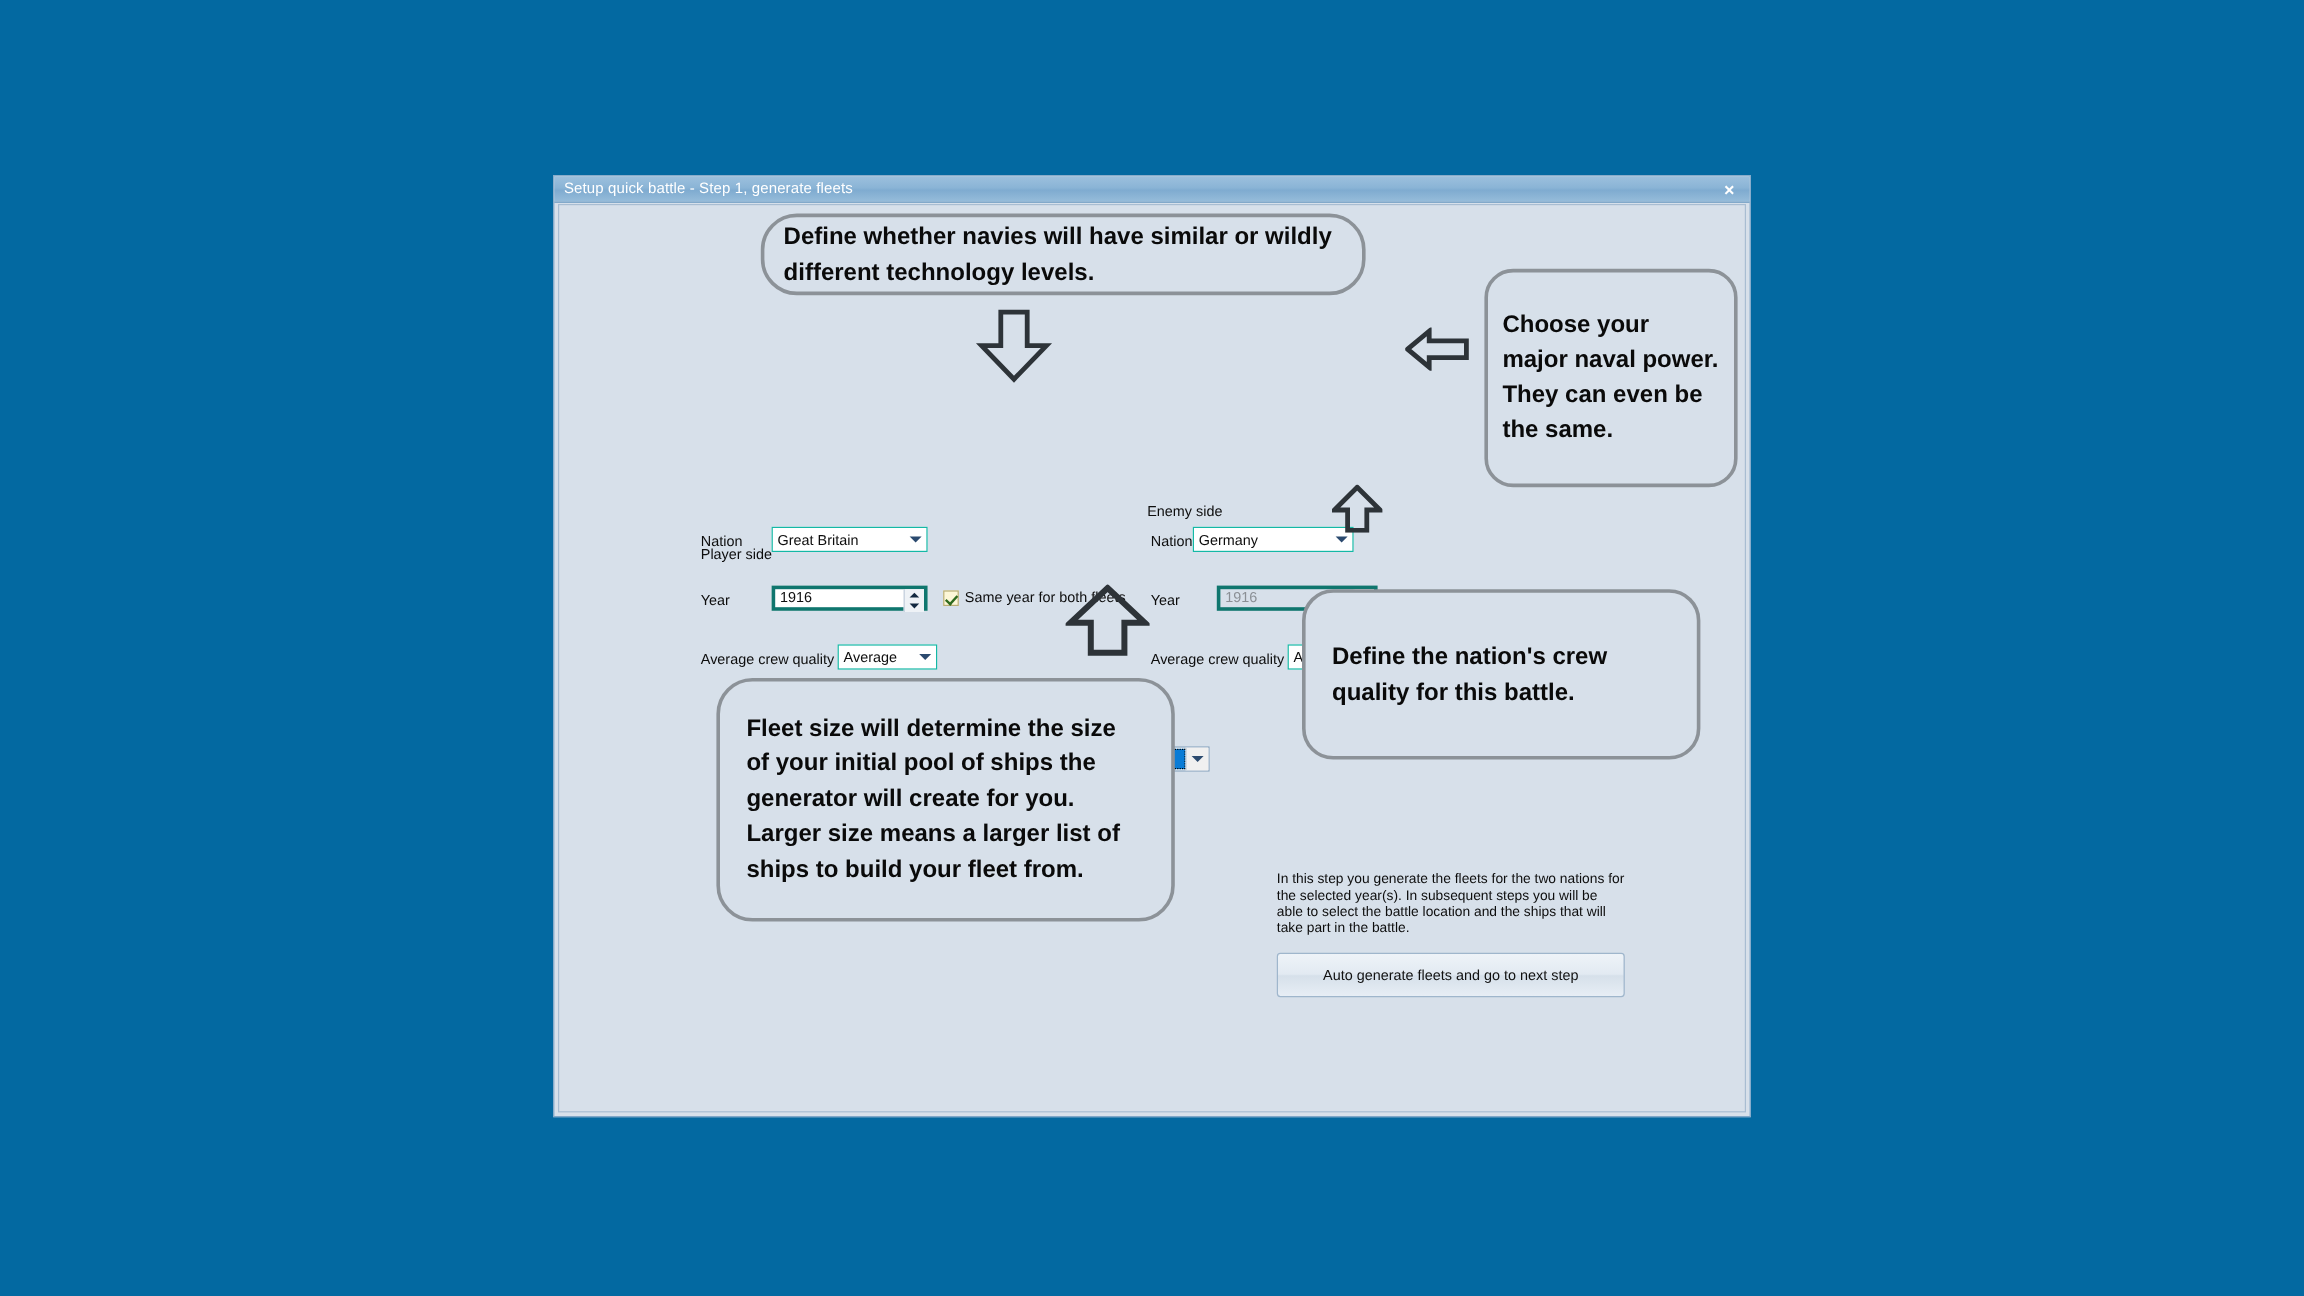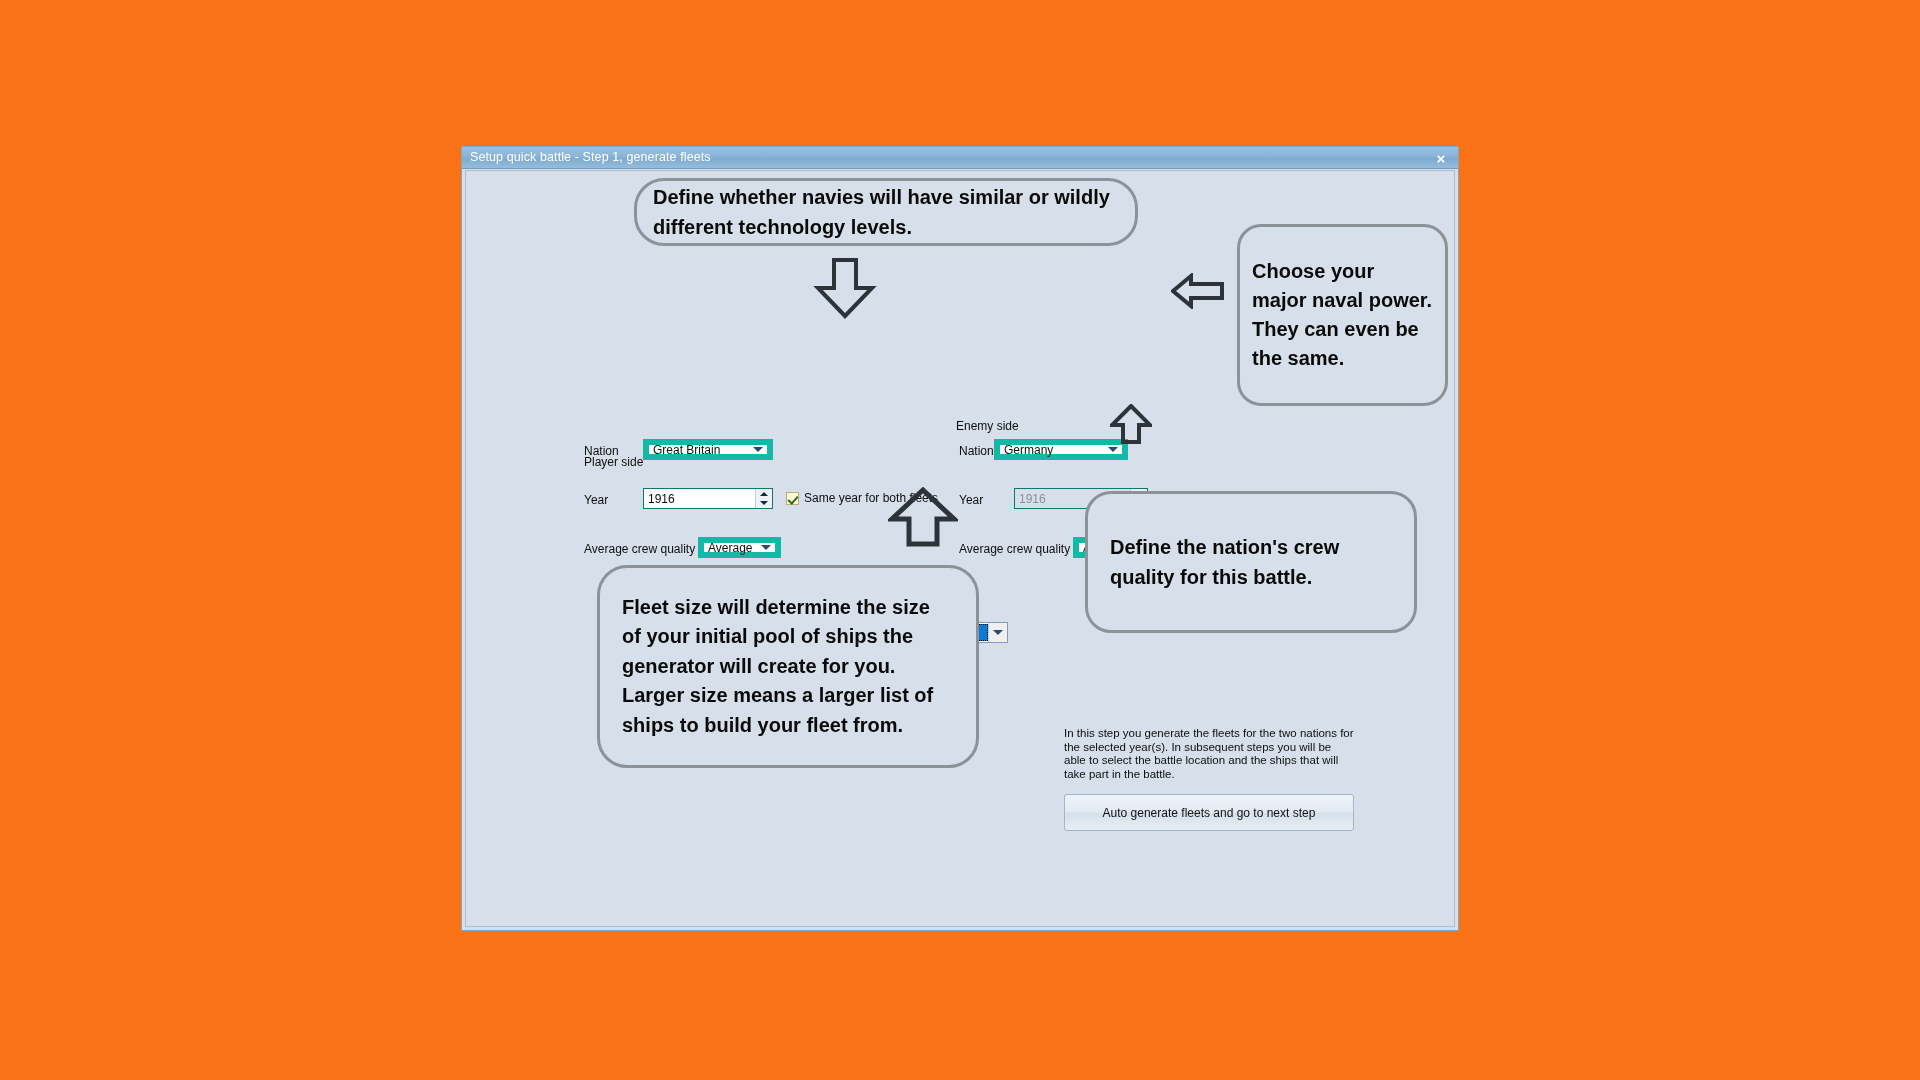--- a/index.html
+++ b/index.html
@@ -9,21 +9,21 @@
     width: 1920px;
     height: 1080px;
     overflow: hidden;
     font-family: "Liberation Sans", sans-serif;
   }
 
   #screen {
     position: relative;
     width: 1920px;
     height: 1080px;
-    background: #f97316;
+    background: #0369a1;
   }
 
   
   #dialog {
     position: absolute;
     left: 461px;
     top: 146px;
     width: 998px;
     height: 785px;
     background: #d7e0ea;
@@ -83,21 +83,21 @@
     font-size: 12px;
     color: #0d0d0d;
     white-space: nowrap;
   }
 
   
   .combo {
     position: absolute;
     height: 21px;
     background: #ffffff;
-    border: 6px solid #14b8a6;
+    border: 1px solid #14b8a6;
     box-sizing: border-box;
     display: flex;
     align-items: center;
     cursor: pointer;
   }
   .combo .cval {
     flex: 1;
     padding-left: 4px;
     font-size: 12px;
     color: #0d0d0d;
@@ -136,24 +136,24 @@
     margin: 0 0 0 1px;
     padding-left: 3px;
   }
   .combo.focused .arrow { background: #f0f0f0; border-left: 1px solid #c9d3dd; }
 
   
   .spin {
     position: absolute;
     height: 21px;
     background: #ffffff;
-    border: 1px solid #0f766e;
-    box-sizing: border-box;
-    display: flex;
-    align-items: center;
+    border: 3px solid #0f766e;
+    box-sizing: border-box;
+    display: flex;
+    align-items: flex-start;
   }
   .spin .sval {
     flex: 1;
     padding-left: 4px;
     font-size: 12px;
     color: #0d0d0d;
   }
   .spin.disabled { background: #d7e0ea; }
   .spin.disabled .sval { color: #8a8f95; }
   .spin .spinbtns {

